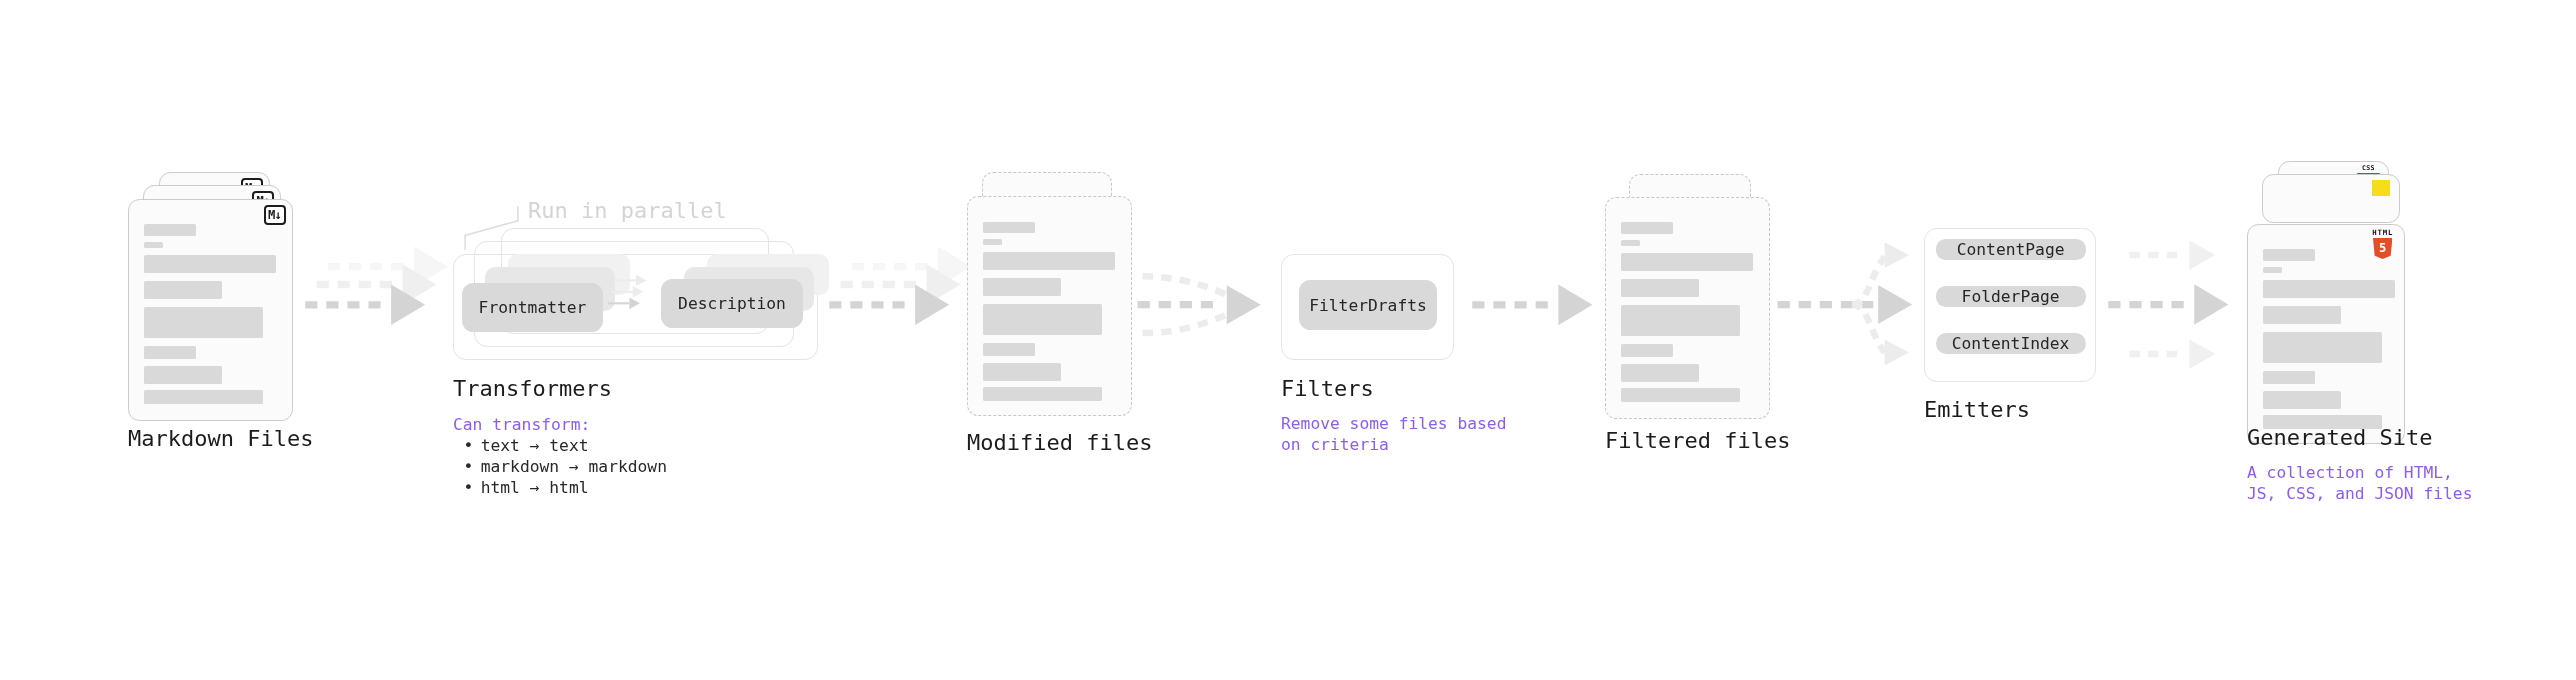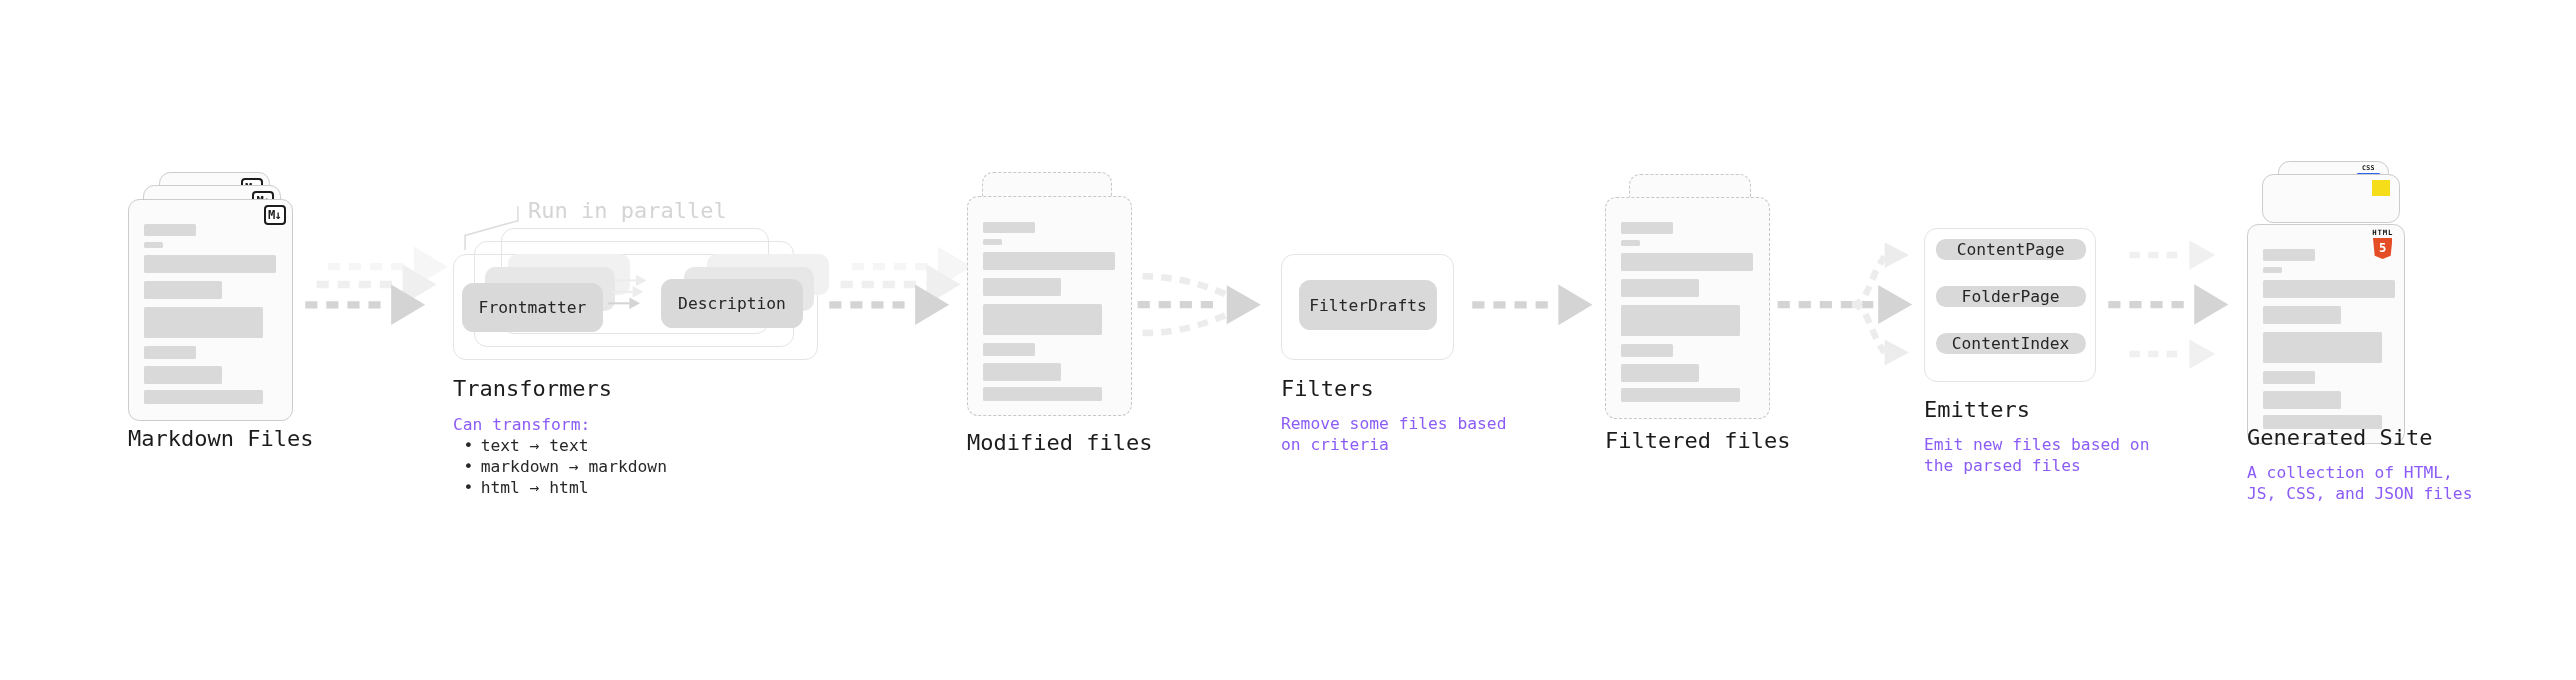--- a/index.html
+++ b/index.html
@@ -220,22 +220,20 @@
       <span>ContentPage</span>
     </div>
     <div class="ebox" style="top:57px;">
       <span>FolderPage</span>
     </div>
     <div class="ebox" style="top:104px;border-radius:15px;">
       <span>ContentIndex</span>
     </div>
   </div>
   <div class="abs section-label" style="left:1924px;top:398px;">Emitters</div>
-  <div class="abs desc" style="left:1924px;top:434px;">Emit new files based on
-the parsed files</div>
 
   <svg class="abs" style="left:2105px;top:234px;" width="142" height="146" viewBox="0 0 175 180">
     <line x1="30" y1="26" x2="98" y2="26" stroke="#f0f0f0" stroke-width="8" stroke-dasharray="13 10"></line>
     <polygon points="104,8 104,44 136,26" fill="#f0f0f0"></polygon>
     <use href="#g-dash-arrow" transform="translate(4,87)" style="color:#d4d4d4"></use>
     <line x1="30" y1="148" x2="98" y2="148" stroke="#f0f0f0" stroke-width="8" stroke-dasharray="13 10"></line>
     <polygon points="104,130 104,166 136,148" fill="#f0f0f0"></polygon>
   </svg>
 
   <div class="abs" style="left:2247px;top:161px;width:199px;height:252px;">

